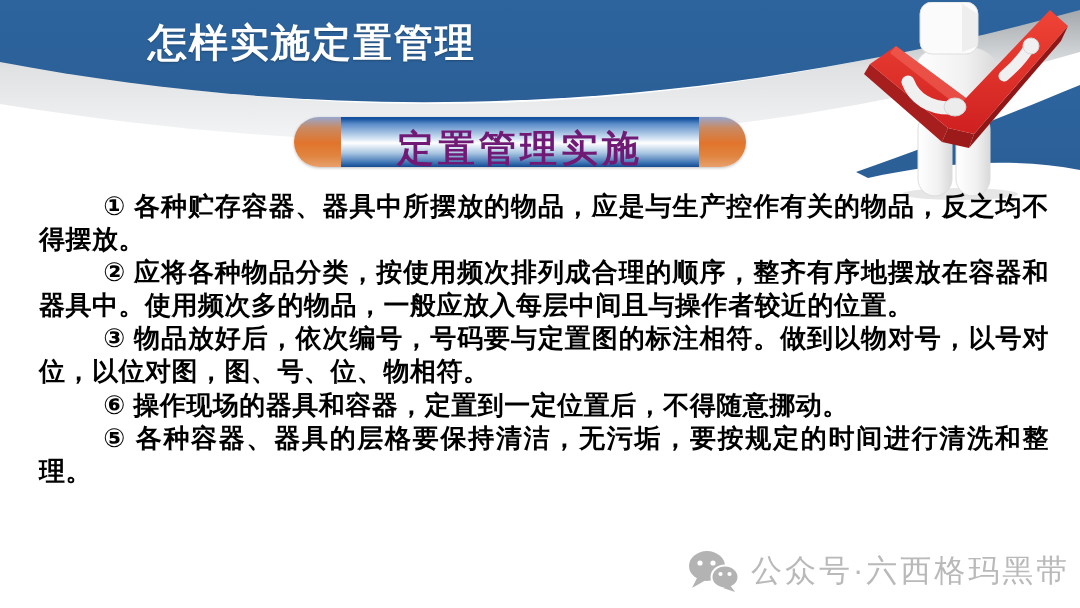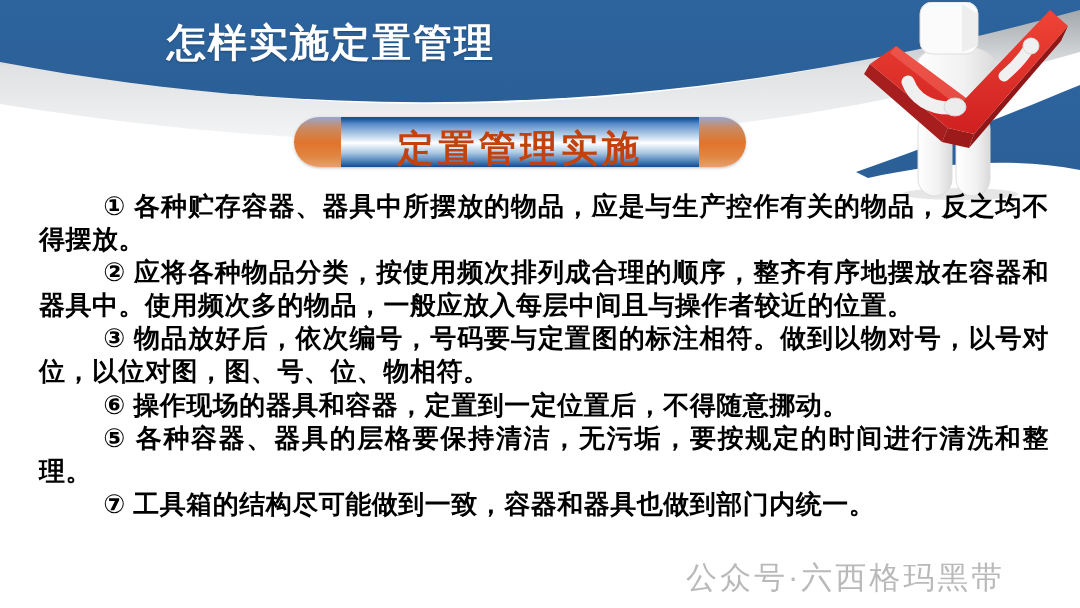--- a/index.html
+++ b/index.html
@@ -3,21 +3,21 @@
 <meta charset="utf-8">
 <style>
   html,body{margin:0;padding:0;background:#888;}
   .slide{
     position:relative;width:1080px;height:608px;background:#ffffff;
     overflow:hidden;font-family:"Liberation Sans","DejaVu Sans",sans-serif;
   }
   
   .header-svg{position:absolute;left:0;top:0;width:1080px;height:200px;display:block;}
   .title{
-    position:absolute;left:167px;top:16px;margin:0;
+    position:absolute;left:148px;top:16px;margin:0;
     font-size:39px;font-weight:800;color:#ffffff;letter-spacing:2px;
     text-shadow:0 1px 2px rgba(0,0,0,.25);
   }
   .figure-svg{position:absolute;left:856px;top:2px;width:216px;height:198px;}
   
   .pill{
     position:absolute;left:294px;top:117px;width:452px;height:50px;
     border-radius:26px;overflow:hidden;display:flex;
     box-shadow:0 1px 3px rgba(0,0,0,.25);
   }
@@ -26,34 +26,34 @@
     background:linear-gradient(180deg,#98a6ce 0%,#c98a62 22%,#e1742c 52%,#e08540 78%,#e8a06c 100%);
   }
   .pill .mid{
     flex:1;
     background:linear-gradient(180deg,#14509e 0%,#19559f 4%,#5b8cc9 14%,#cfe0f1 42%,#ffffff 52%,#a9c6e2 72%,#3a71b2 92%,#124a92 100%);
   }
   .pill-text{
     position:absolute;left:0;top:0;width:100%;height:100%;
     display:flex;align-items:center;justify-content:center;
     font-family:"Liberation Serif","DejaVu Serif",serif;
-    font-weight:700;font-size:37px;color:#c2410c;letter-spacing:4px;
+    font-weight:700;font-size:37px;color:#701a75;letter-spacing:4px;
     padding-top:14px;box-sizing:border-box;
   }
   
   .content{position:absolute;left:38px;top:189px;width:1012px;}
   .content p.item{
     margin:1px;font-size:26px;font-weight:700;color:#000000;
     line-height:32.6px;text-indent:64px;letter-spacing:0.5px;
     text-align:justify;
   }
   
   .watermark{
     position:absolute;left:686px;top:548px;height:44px;
-    display:flex;align-items:flex-end;gap:9px;flex-direction:column;
+    display:flex;align-items:flex-end;gap:9px;
   }
   .wechat-svg{width:56px;height:42px;display:block;}
   .watermark-label{
     font-size:31px;color:#b9b9b9;letter-spacing:3px;font-weight:400;
     white-space:nowrap;
   }
 </style>
 </head>
 <body>
 
@@ -122,21 +122,20 @@
     <div class="cap"></div>
     <span class="pill-text">定置管理实施</span>
   </div>
 
   <div class="content">
     <p class="item">①  各种贮存容器、器具中所摆放的物品，应是与生产控作有关的物品，反之均不得摆放。</p>
     <p class="item">②  应将各种物品分类，按使用频次排列成合理的顺序，整齐有序地摆放在容器和器具中。使用频次多的物品，一般应放入每层中间且与操作者较近的位置。</p>
     <p class="item">③  物品放好后，依次编号，号码要与定置图的标注相符。做到以物对号，以号对位，以位对图，图、号、位、物相符。</p>
     <p class="item">⑥  操作现场的器具和容器，定置到一定位置后，不得随意挪动。</p>
     <p class="item">⑤  各种容器、器具的层格要保持清洁，无污垢，要按规定的时间进行清洗和整理。</p>
-    <p class="item">⑦  工具箱的结构尽可能做到一致，容器和器具也做到部门内统一。</p>
   </div>
 
   <div class="watermark">
     <svg class="wechat-svg" viewBox="0 0 56 42">
       <ellipse cx="21" cy="16" rx="18" ry="15" fill="#b3b3b3"></ellipse>
       <path d="M11,28 L6,38 L20,30 Z" fill="#b3b3b3"></path>
       <circle cx="14" cy="13" r="2.6" fill="#ffffff"></circle>
       <circle cx="27" cy="13" r="2.6" fill="#ffffff"></circle>
       <ellipse cx="39" cy="27" rx="13.5" ry="11.5" fill="#b3b3b3" stroke="#ffffff" stroke-width="2"></ellipse>
       <path d="M44,35 L49,42 L37,38 Z" fill="#b3b3b3"></path>

